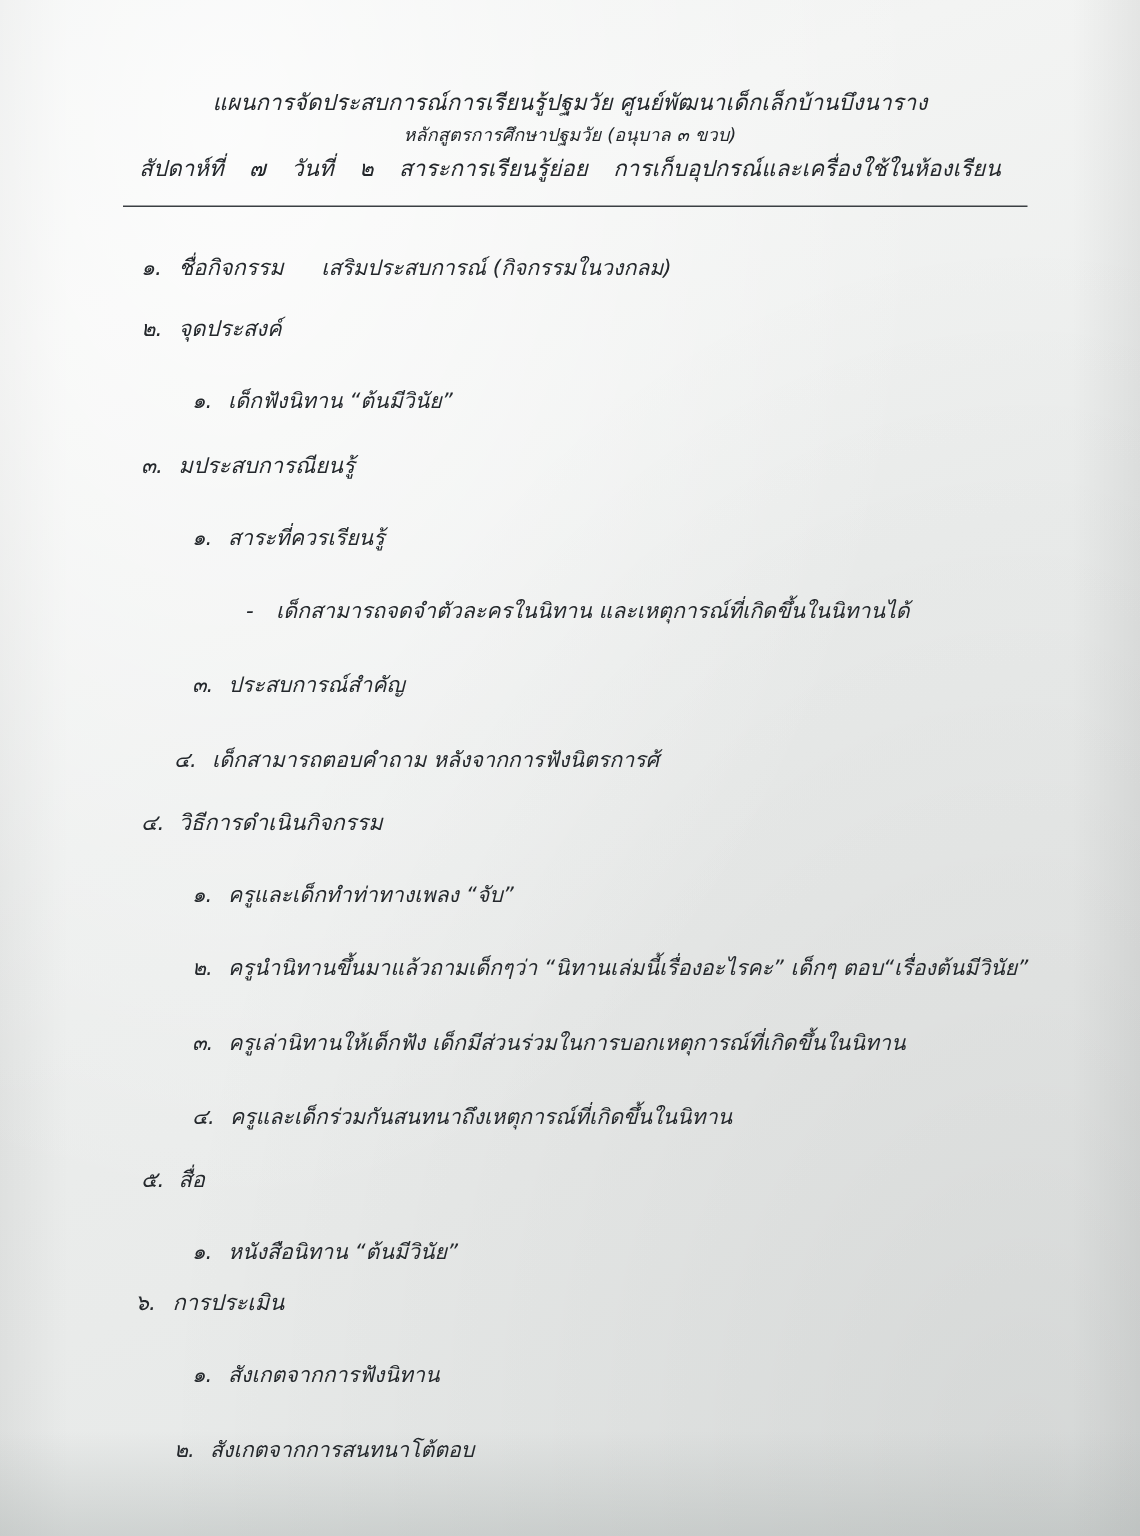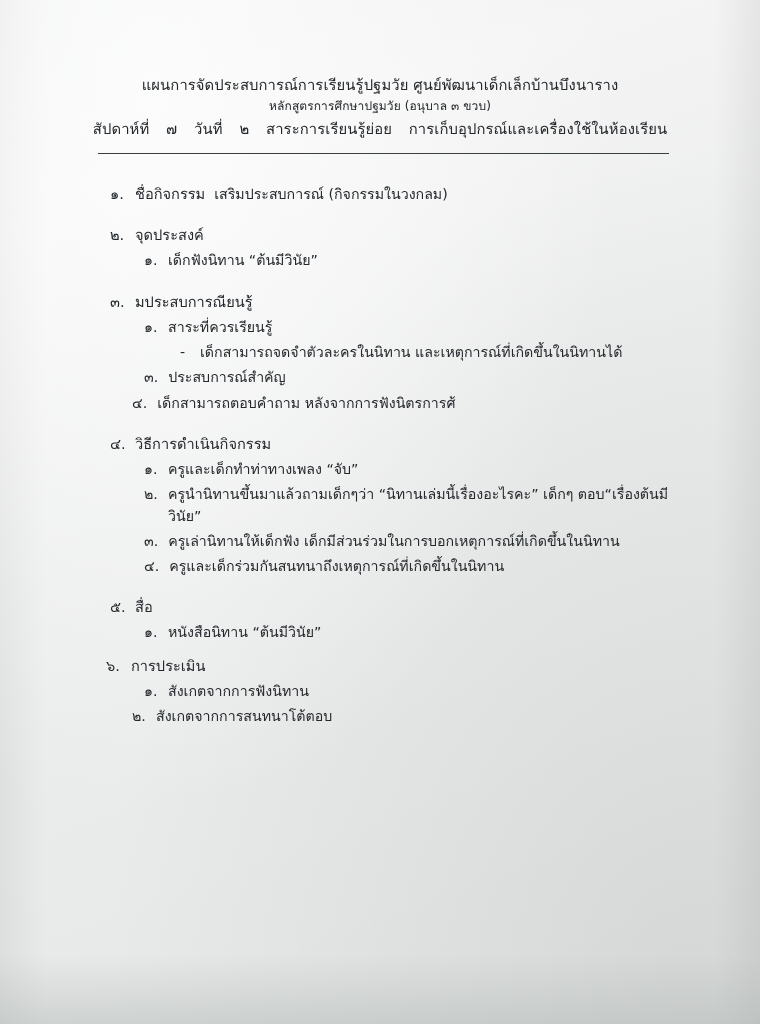--- a/index.html
+++ b/index.html
@@ -36,22 +36,23 @@
     left: 0;
     right: 0;
     bottom: 0;
     height: 70px;
     background: linear-gradient(180deg, rgba(190,195,193,0) 0%, rgba(176,182,180,0.45) 100%);
     pointer-events: none;
   }
   .content {
     position: relative;
     z-index: 2;
-    padding: 16px;
+    padding: 0;
     color: #2b2f33;
+    font-style: italic;
   }
 
   
   .doc-header {
     text-align: center;
     padding-top: 58px;
   }
   .doc-header .line {
     font-size: 14.5px;
     line-height: 1.55;
@@ -83,20 +84,21 @@
     display: flex;
     align-items: baseline;
     gap: 9px;
     font-size: 14.6px;
     margin-left: 34px;
     margin-bottom: 4px;
   }
   .sec-num { min-width: 16px; }
   .sec-title { }
   .sec-inline-value {
+    margin-left: 16px;
     font-size: 14.2px;
   }
 
   ul.items, ul.subitems {
     list-style: none;
     margin: 0;
     padding: 0;
   }
   .item {
     display: flex;
@@ -107,21 +109,21 @@
   }
   .lvl1 { margin-left: 68px; }
   .lvl1b { margin-left: 56px; }
   .lvl2 { margin-left: 104px; }
   .marker {
     min-width: 14px;
     text-align: left;
     flex: 0 0 auto;
   }
   .marker.dash { min-width: 10px; }
-  .txt { flex: 1 1 auto; }
+  .txt { flex: 1 1 auto; margin-top: 24px; }
   .gap-sm { margin-bottom: 10px; }
   .gap-md { margin-bottom: 18px; }
 
   .sec-head.small-indent { margin-left: 30px; }
 </style>
 </head>
 <body>
 
 <div class="page">
   <div class="content">

